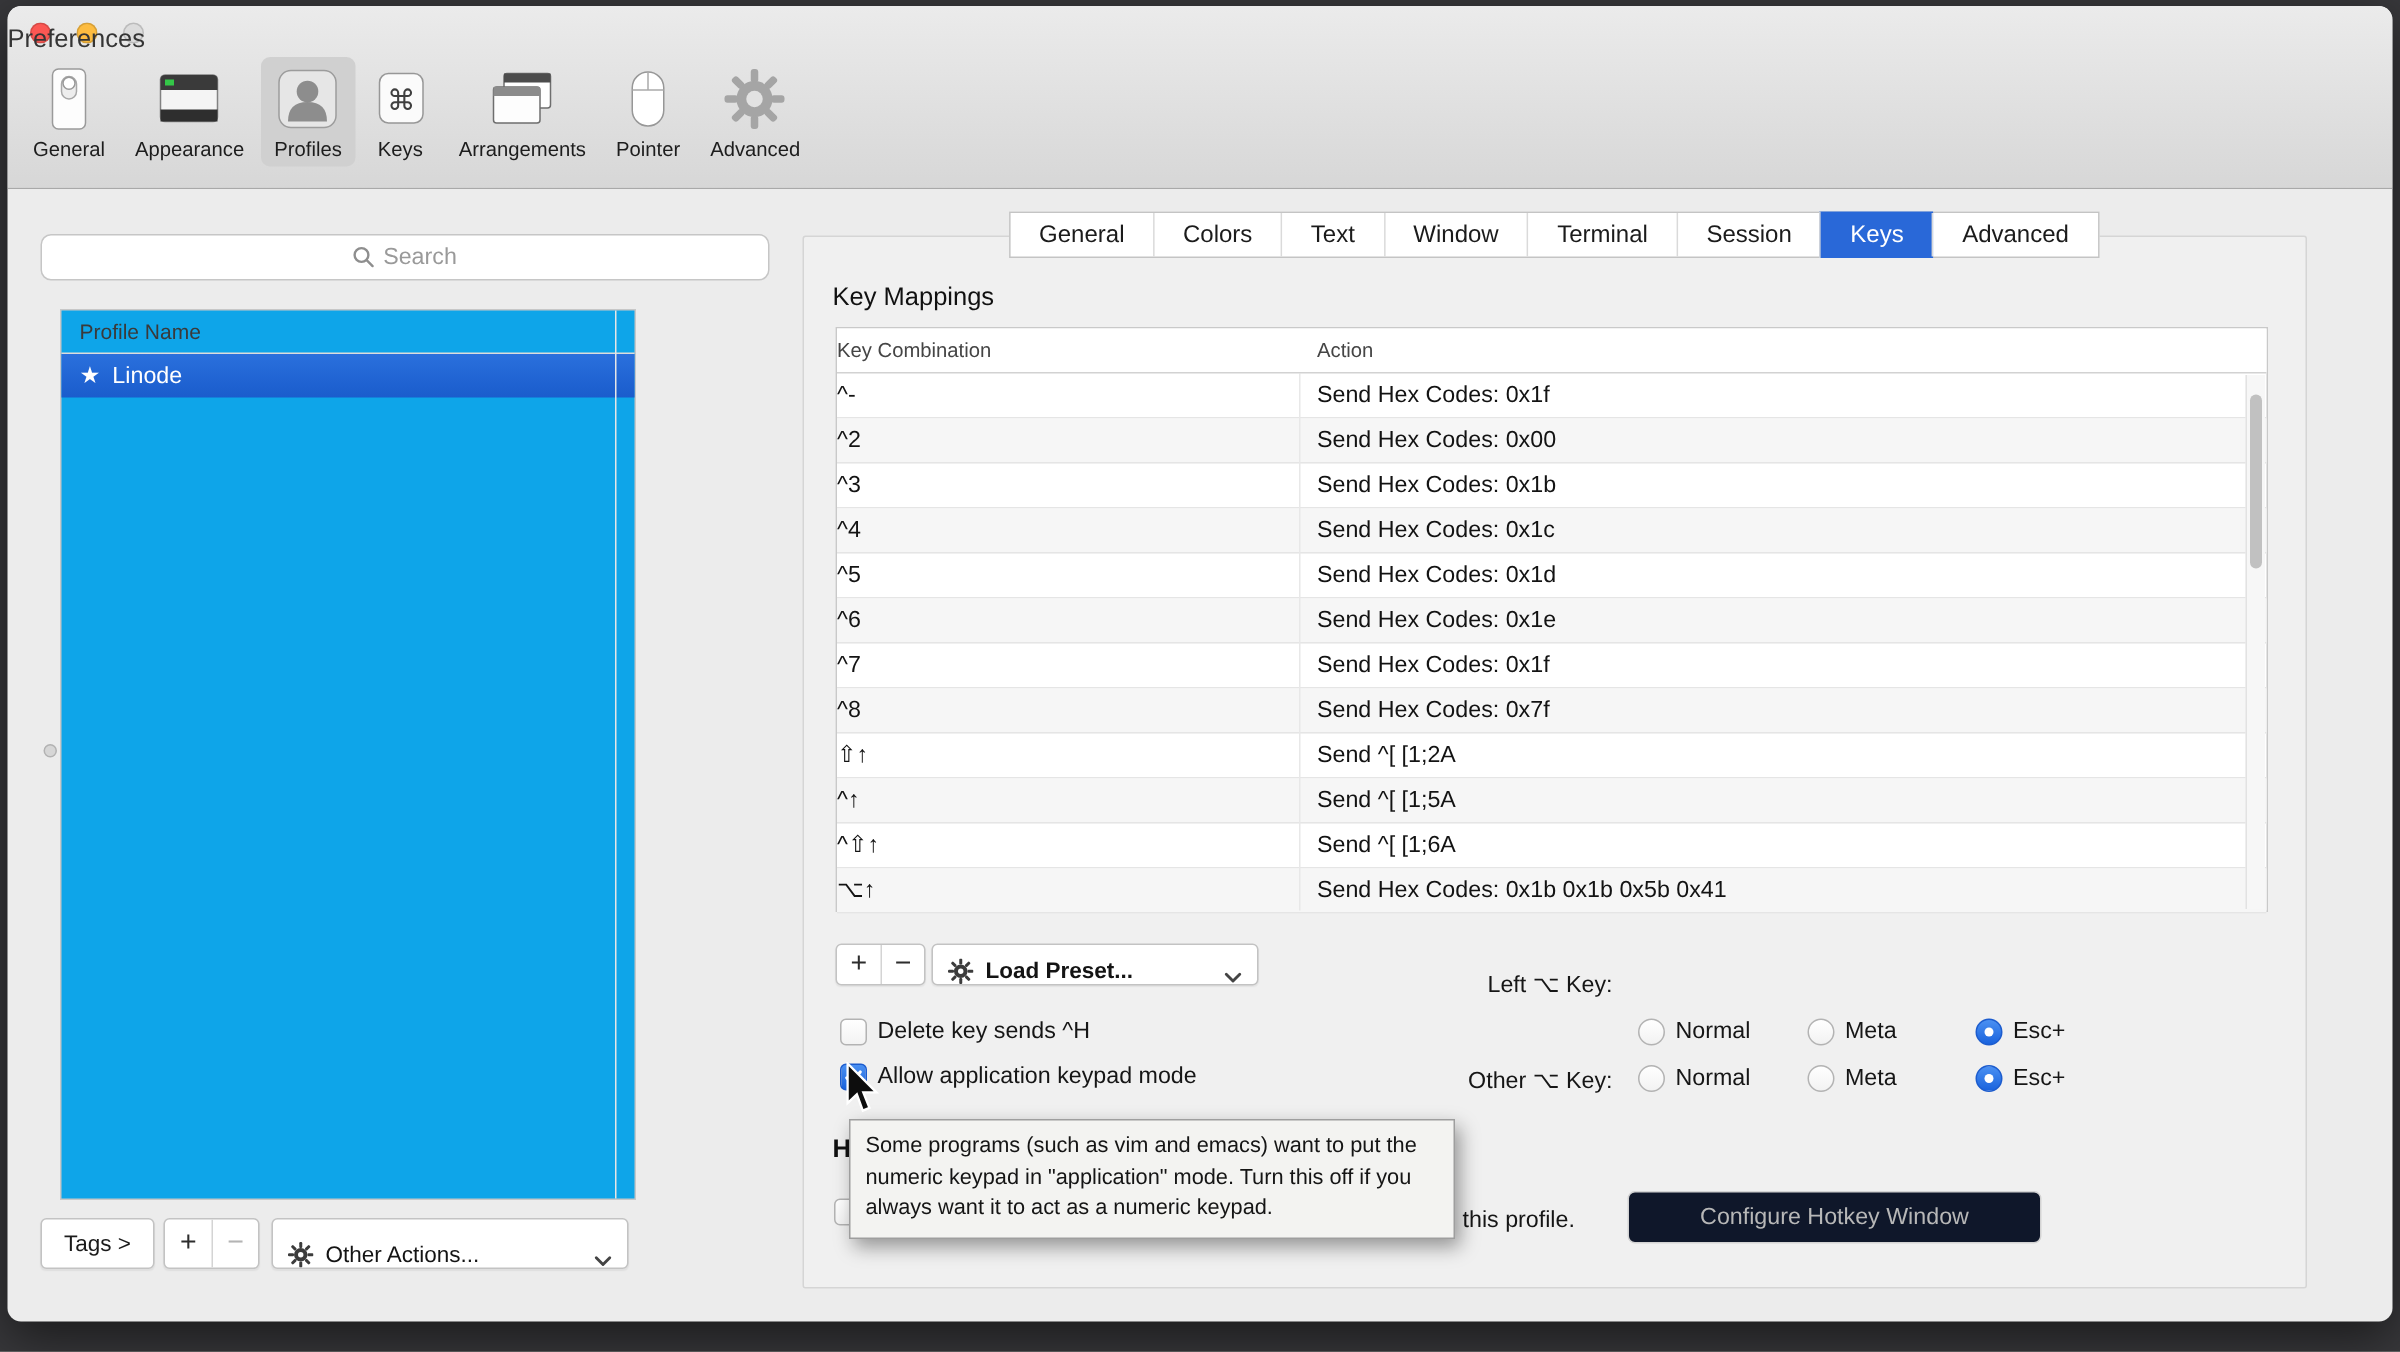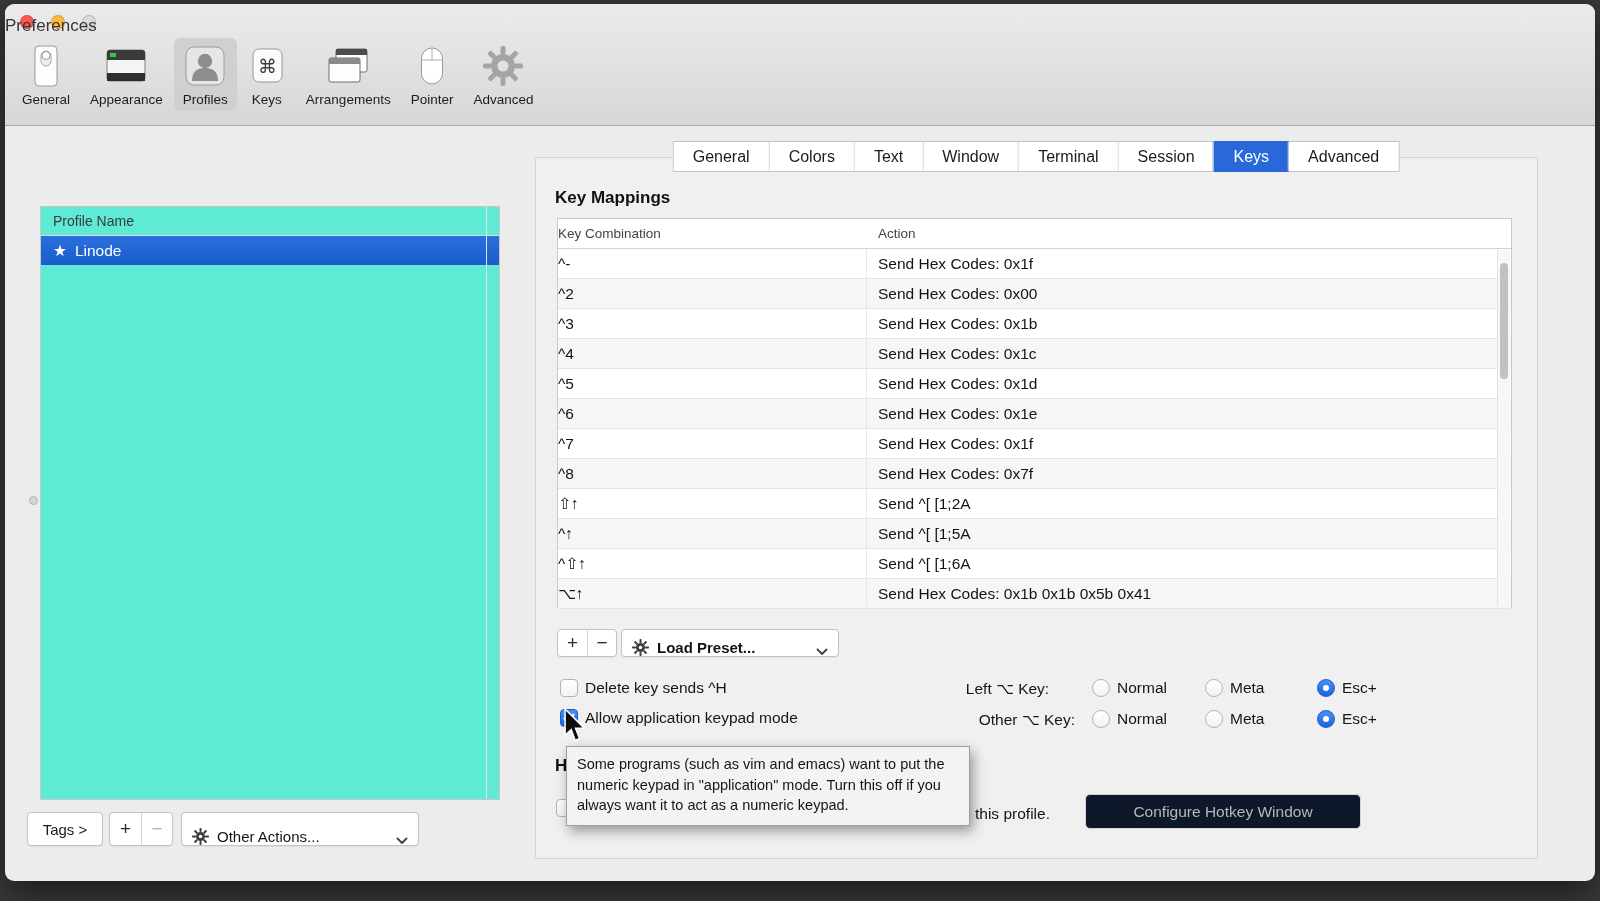--- a/index.html
+++ b/index.html
@@ -14,41 +14,41 @@
   .wtitle{position:absolute;top:12px;left:0;right:0;text-align:left;font-size:17px;color:#353535}
   .toolbar{position:absolute;left:8px;top:34px;display:flex;align-items:flex-end;gap:2px}
   .titem{display:flex;flex-direction:column;align-items:center;padding:4px 9px 4px;border-radius:6px}
   .titem.selected{background:#d0d0d0}
   .ticon{height:48px;display:flex;align-items:center;justify-content:center}
   .tlabel{font-size:13.5px;color:#1d1d1d;margin-top:2px;white-space:nowrap}
 
   
   .search{position:absolute;left:22px;top:152px;width:486px;height:31px;background:#fff;border:1px solid #c6c6c6;border-radius:7px;display:flex;align-items:center;justify-content:center;gap:5px}
   .search .ph{font-size:15.5px;color:#9a9a9a}
-  .listbox{position:absolute;left:35px;top:202px;width:460px;height:594px;background:#5eead4;border:1px solid #c7c7c7}
+  .listbox{position:absolute;left:35px;top:202px;width:384px;height:594px;background:#0ea5e9;border:1px solid #c7c7c7}
   .listhead{height:29px;display:flex;align-items:center;padding-left:12px;font-size:14px;color:#3a3a3a;border-bottom:1px solid #dcdcdc}
   .listcol{position:absolute;top:0;bottom:0;right:12px;width:1px;background:#e6e6e6}
   .prow{height:29px;display:flex;align-items:center;gap:8px;padding-left:12px;font-size:15.5px;color:#141414}
   .prow.selected{background:linear-gradient(#2a70dd,#1a5ccc);color:#fff}
   .sfooter{position:absolute;top:808px;height:34px;font-size:15px}
   .btn{background:#fff;border:1px solid #c3c3c3;border-radius:4px;box-shadow:0 1px 1px rgba(0,0,0,.06);display:flex;align-items:center;justify-content:center;font-size:15px;color:#1b1b1b}
   .seg{position:absolute;display:flex;background:#fff;border:1px solid #c3c3c3;border-radius:4px;box-shadow:0 1px 1px rgba(0,0,0,.06);overflow:hidden}
   .segcell{width:31px;display:flex;align-items:center;justify-content:center;font-size:19px;color:#2d2d2d}
   .segcell + .segcell{border-left:1px solid #d4d4d4}
   .segcell.disabled{color:#b4b4b4}
   .popup{display:flex;align-items:flex-end;gap:8px;padding:0 10px;background:#fff;border:1px solid #c3c3c3;border-radius:4px;box-shadow:0 1px 1px rgba(0,0,0,.06);font-size:15px;color:#141414}
   .popup .spacer{flex:1}
 
   
   .panel{position:absolute;left:530px;top:153px;width:1003px;height:702px;background:#f0f0f0;border:1px solid #d5d5d5;border-radius:2px}
   .tabs{position:absolute;top:137px;left:1031px;transform:translateX(-50%);display:flex;height:31px;background:#fff;border:1px solid #c4c4c4}
   .tab{padding:0 19px;line-height:29px;font-size:16px;color:#1b1b1b;border-left:1px solid #dadada;white-space:nowrap}
   .tab:first-child{border-left:none}
   .tab.selected{background:#2968d8;color:#fff;margin:-1px -1px;line-height:31px;padding:0 20px}
-  .kmtitle{position:absolute;left:550px;top:184px;font-size:17px;font-weight:bold;color:#111}
+  .kmtitle{position:absolute;left:550px;top:184px;font-size:17px;font-weight:normal;color:#111}
 
   .table{position:absolute;left:552px;top:214px;width:955px;height:390px;background:#fff;border:1px solid #c9c9c9}
   .coldiv{position:absolute;left:308px;top:0;bottom:0;width:1px;background:#e8e8e8}
   .thead{display:flex;height:30px;align-items:center;font-size:13.5px;color:#454545;border-bottom:1px solid #d2d2d2;background:#fff;position:relative;z-index:1}
   .trow{display:flex;height:30px;align-items:center;font-size:15.5px;color:#131313;border-bottom:1px solid #e5e5e5}
   .trow:nth-child(even){background:#f6f6f6}
   .tc1{width:308px;padding-left:0}
   .tc2{flex:1;padding-left:12px}
   .scrollbar{position:absolute;top:31px;bottom:1px;right:1px;width:13px;background:#f7f7f7;border-left:1px solid #e2e2e2}
   .thumb{position:absolute;left:2px;top:13px;width:8px;height:116px;background:#c1c1c1;border-radius:4px}
@@ -156,20 +156,29 @@
                 <rect x="18.5" y="1" width="5" height="9" rx="2" transform="rotate(315 21 21)"></rect>
               </g>
               <circle cx="21" cy="21" r="5.5" fill="#e2e2e2"></circle>
             </svg>
         </span>
         <span class="tlabel">Advanced</span>
       </div>
     </div>
   </div>
 
+  <div class="search">
+    <span style="display:flex">
+      <svg width="15" height="15" viewBox="0 0 15 15">
+          <circle cx="6" cy="6" r="4.6" fill="none" stroke="#8e8e8e" stroke-width="1.6"></circle>
+          <line x1="9.6" y1="9.6" x2="13.4" y2="13.4" stroke="#8e8e8e" stroke-width="1.6" stroke-linecap="round"></line>
+        </svg>
+    </span>
+    <span class="ph">Search</span>
+  </div>
 
   <div class="listbox">
     <div class="listhead">Profile Name</div>
     <div class="listcol"></div>
     <div class="prow selected">
       <span>★</span>
       <span>Linode</span>
     </div>
   </div>
 
@@ -320,21 +329,21 @@
   </div>
   <div class="hgroup" style="left:555px;top:705px">
     <span class="cb checked">
       <svg width="12" height="11" viewBox="0 0 12 11">
           <path d="M1.5 5.6 L4.6 8.6 L10.5 1.6" fill="none" stroke="#fff" stroke-width="2.1" stroke-linecap="round" stroke-linejoin="round"></path>
         </svg>
     </span>
     <span class="optlabel">Allow application keypad mode</span>
   </div>
 
-  <div class="optlabel" style="position:absolute;left:935px;top:676px;width:135px;text-align:center">Left ⌥ Key:</div>
+  <div class="optlabel" style="position:absolute;left:935px;top:643px;width:135px;text-align:right">Left ⌥ Key:</div>
   <div class="hgroup" style="left:1087px;top:675px">
     <span class="radio"></span>
     <span class="optlabel">Normal</span>
   </div>
   <div class="hgroup" style="left:1200px;top:675px">
     <span class="radio"></span>
     <span class="optlabel">Meta</span>
   </div>
   <div class="hgroup" style="left:1312px;top:675px">
     <span class="radio selected"></span>

